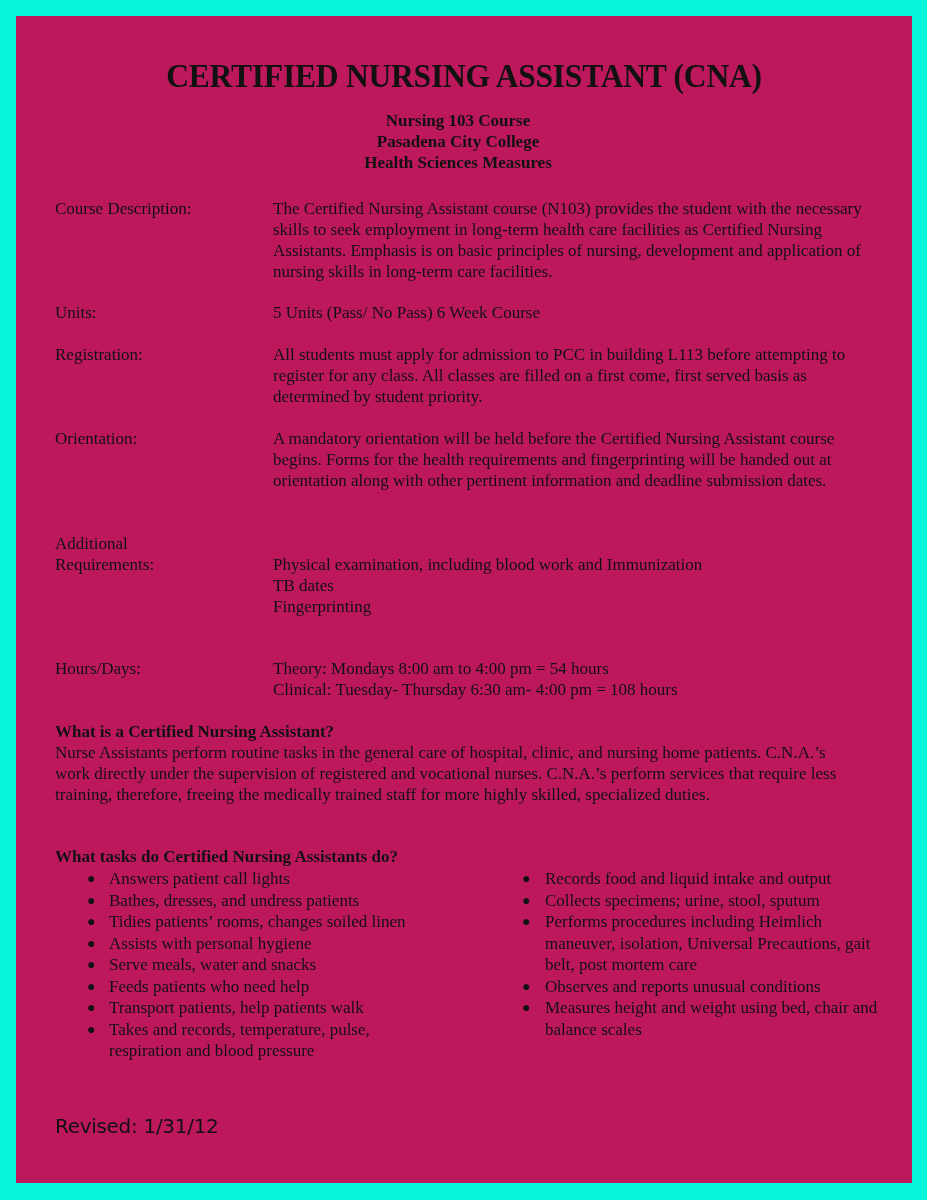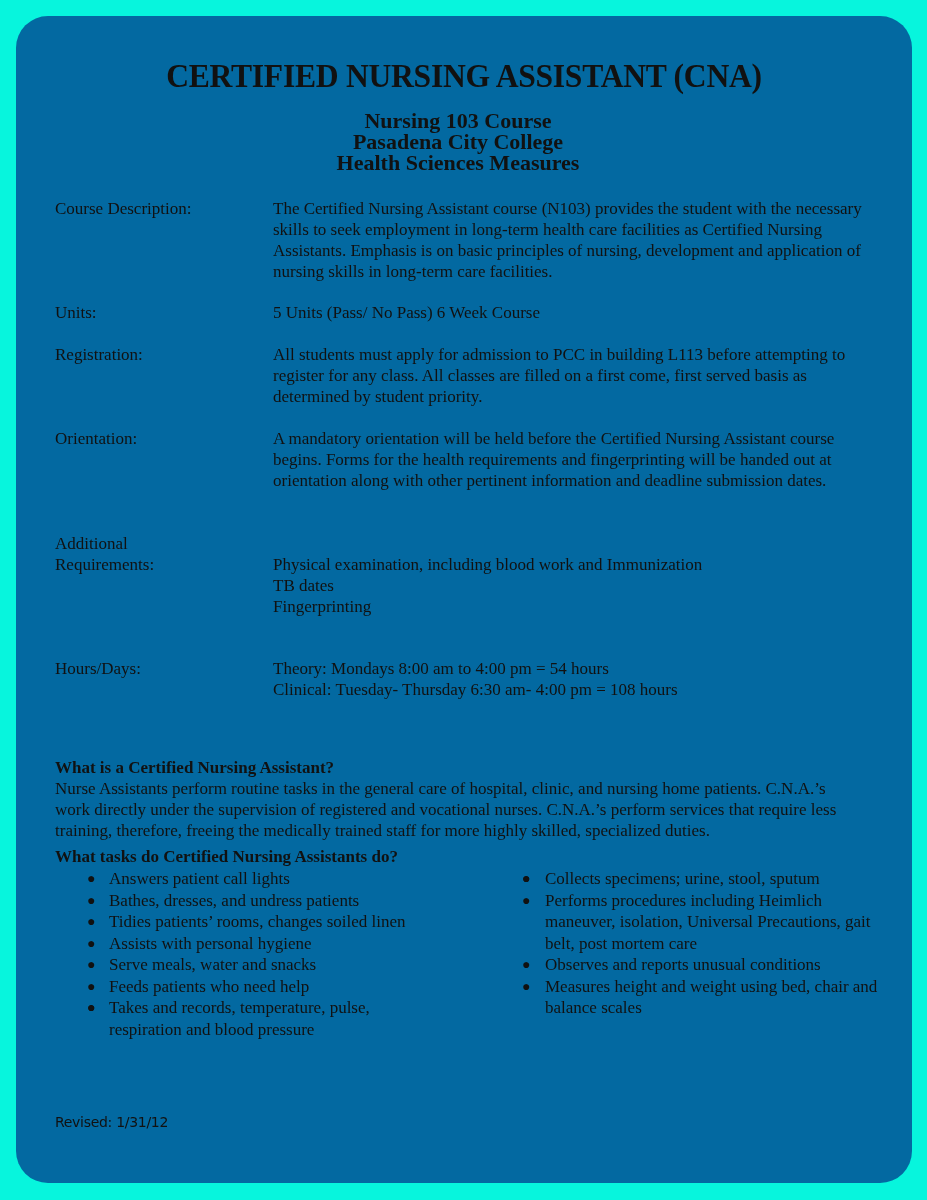--- a/index.html
+++ b/index.html
@@ -12,24 +12,23 @@
     background: #07f5dd;
     position: relative;
     overflow: hidden;
   }
   .page {
     position: absolute;
     left: 16px;
     top: 16px;
     width: 896px;
     height: 1167px;
-    background: #0369a1;
+    background: #be185d;
     font-family: "Liberation Serif", "DejaVu Serif", serif;
     color: #111;
-    border-radius: 32px;
   }
   .title {
     position: absolute;
     left: 0;
     width: 896px;
     top: 40px;
     text-align: center;
     font-weight: bold;
     font-size: 34px;
     letter-spacing: -0.3px;
@@ -38,21 +37,21 @@
     line-height: 40px;
     margin: 0;
   }
   .subtitle {
     position: absolute;
     left: 0;
     width: 884px;
     top: 94px;
     text-align: center;
     font-weight: bold;
-    font-size: 22px;
+    font-size: 17px;
     line-height: 21px;
   }
   .subtitle div { margin: 0; }
 
   .row {
     position: absolute;
     left: 39px;
     width: 850px;
     font-size: 17px;
     line-height: 21px;
@@ -109,21 +108,21 @@
   .bullets.left { left: 93px; top: 852px; width: 300px; }
   .bullets.left li .dot { left: -22px; }
   .bullets.right { left: 529px; top: 852px; width: 340px; }
   .bullets.right li .dot { left: -23px; }
 
   .footer {
     position: absolute;
     left: 39px;
     top: 1098px;
     font-family: "DejaVu Sans", "Liberation Sans", sans-serif;
-    font-size: 14px;
+    font-size: 20px;
     letter-spacing: -0.3px;
   }
 </style>
 </head>
 <body>
 
 <div class="page">
 
   <h1 class="title">CERTIFIED NURSING ASSISTANT (CNA)</h1>
 
@@ -166,42 +165,42 @@
   </div>
 
   <div class="row" style="top:642px;">
     <div class="label">Hours/Days:</div>
     <div class="value">
       <div>Theory: Mondays 8:00 am to 4:00 pm = 54 hours</div>
       <div>Clinical: Tuesday- Thursday 6:30 am- 4:00 pm = 108 hours</div>
     </div>
   </div>
 
-  <div class="section" style="top:705px;margin-top:36px;">
+  <div class="section" style="top:705px;">
     <h2>What is a Certified Nursing Assistant?</h2>
     <p style="width:790px;">Nurse Assistants perform routine tasks in the general care of hospital, clinic, and nursing home patients. C.N.A.’s work directly under the supervision of registered and vocational nurses. C.N.A.’s perform services that require less training, therefore, freeing the medically trained staff for more highly skilled, specialized duties.</p>
   </div>
 
   <div class="section" style="top:830px;">
     <h2>What tasks do Certified Nursing Assistants do?</h2>
   </div>
 
   <ul class="bullets left">
     <li><span class="dot">●</span><span>Answers patient call lights</span></li>
     <li><span class="dot">●</span><span>Bathes, dresses, and undress patients</span></li>
     <li><span class="dot">●</span><span>Tidies patients’ rooms, changes soiled linen</span></li>
     <li><span class="dot">●</span><span>Assists with personal hygiene</span></li>
     <li><span class="dot">●</span><span>Serve meals, water and snacks</span></li>
     <li><span class="dot">●</span><span>Feeds patients who need help</span></li>
-    <li><span class="dot">●</span></li>
+    <li><span class="dot">●</span><span>Transport patients, help patients walk</span></li>
     <li><span class="dot">●</span><span>Takes and records, temperature, pulse, respiration and blood pressure</span></li>
   </ul>
 
   <ul class="bullets right">
-    <li><span class="dot">●</span></li>
+    <li><span class="dot">●</span><span>Records food and liquid intake and output</span></li>
     <li><span class="dot">●</span><span>Collects specimens; urine, stool, sputum</span></li>
     <li><span class="dot">●</span><span>Performs procedures including Heimlich maneuver, isolation, Universal Precautions, gait belt, post mortem care</span></li>
     <li><span class="dot">●</span><span>Observes and reports unusual conditions</span></li>
     <li><span class="dot">●</span><span>Measures height and weight using bed, chair and balance scales</span></li>
   </ul>
 
   <div class="footer">Revised: 1/31/12</div>
 
 </div>
 

